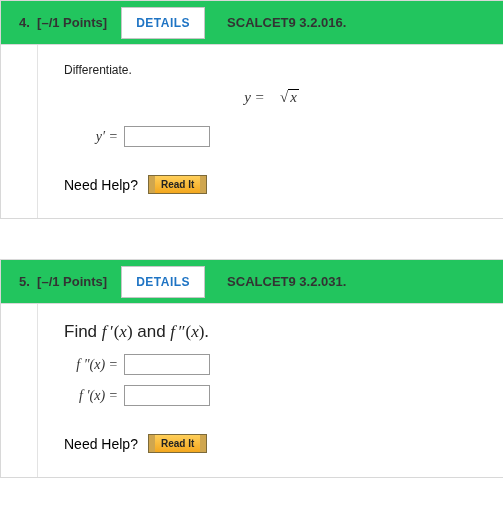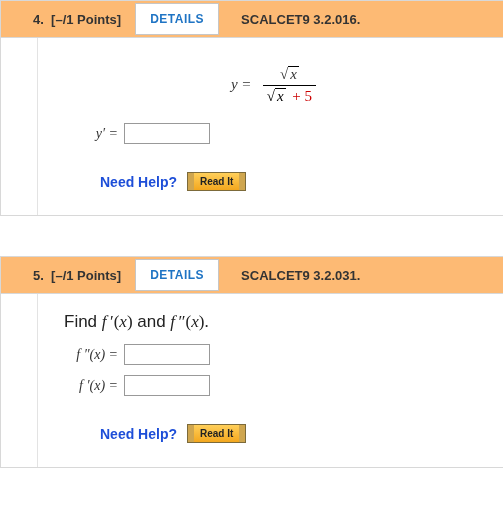--- a/index.html
+++ b/index.html
@@ -12,26 +12,26 @@
     color: #333;
     width: 503px;
   }
   .question {
     border: 1px solid #d8d8d8;
     border-right: none;
     margin-bottom: 40px;
     background: #fff;
   }
   .q-header {
-    background: #fdba74;
+    background: #22c55e;
     border-bottom: 1px solid #d8d8d8;
     display: flex;
     align-items: center;
-    padding: 0 0 0 32px;
-    height: 37px;
+    padding: 0 0 0 18px;
+    height: 44px;
   }
   .q-num {
     font-weight: bold;
     color: #333;
     font-size: 13px;
     margin-right: 14px;
   }
   .details-btn {
     border: 1px solid #c6c6c6;
     background: #fff;
@@ -96,23 +96,22 @@
     font-size:12px;
   }
   .help-row {
     margin-top: 28px;
     display:flex;
     align-items:center;
     gap:10px;
     font-size:14px;
   }
   .need-help {
-    color:#1d4ed8;
-    font-weight:bold;
-    margin-left:36px;
+    color:#000000;
+    font-weight:normal;
   }
   .readit-btn {
     display:inline-block;
     background: linear-gradient(#ffcf5a,#f3a71e);
     border:1px solid #7c6a3a;
     font-size:10px;
     font-weight:bold;
     color:#222;
     padding:3px 12px;
     cursor:pointer;
@@ -135,29 +134,27 @@
 <div class="question">
   <div class="q-header">
     <span class="q-num">
       <span>4.</span>
       &nbsp;<span>[–/1 Points]</span>
     </span>
     <button class="details-btn">DETAILS</button>
     <span class="src">SCALCET9 3.2.016.</span>
   </div>
   <div class="q-body">
+    <div class="prompt">Differentiate.</div>
     <div class="math-display">
       <span>y  =</span>
       &nbsp;
       <span class="frac">
         <span class="num">
           <span class="sqrt"><span class="radic">√</span><span class="rootbody">x</span></span>
-        </span>
-        <span class="den">
-          <span class="sqrt"><span class="radic" style="color:#000">√</span><span class="rootbody">x</span></span><span class="plus5"> + 5</span>
         </span>
       </span>
     </div>
     <div class="answer-row">
       <span class="lbl">y′  =</span>
       <input class="answer-input" type="text" style="">
     </div>
     <div class="help-row">
       <span class="need-help">Need Help?</span>
       <button class="readit-btn">Read It</button>

